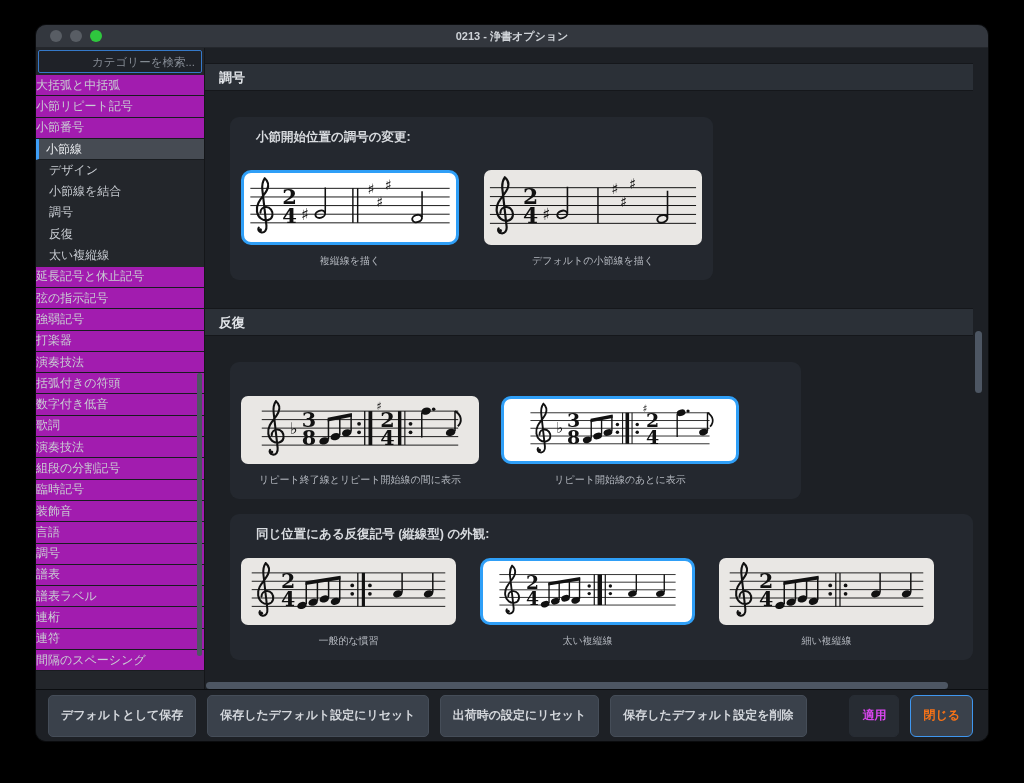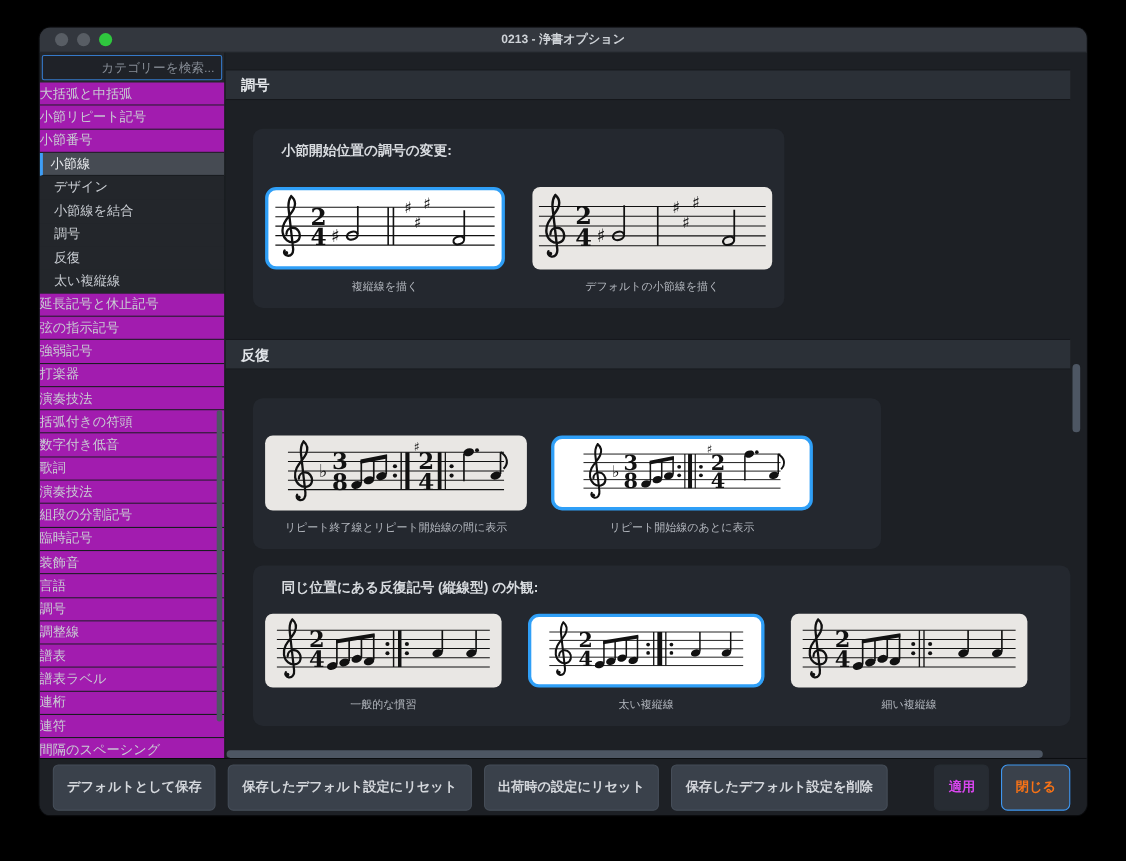--- a/index.html
+++ b/index.html
@@ -147,23 +147,20 @@
           <div class="sb-item">
             <span>装飾音</span>
           </div>
           <div class="sb-item">
             <span>言語</span>
           </div>
           <div class="sb-item">
             <span>調号</span>
           </div>
           <div class="sb-item">
-            <span>調整線</span>
-          </div>
-          <div class="sb-item">
             <span>譜表</span>
           </div>
           <div class="sb-item">
             <span>譜表ラベル</span>
           </div>
           <div class="sb-item">
             <span>連桁</span>
           </div>
           <div class="sb-item">
             <span>連符</span>

